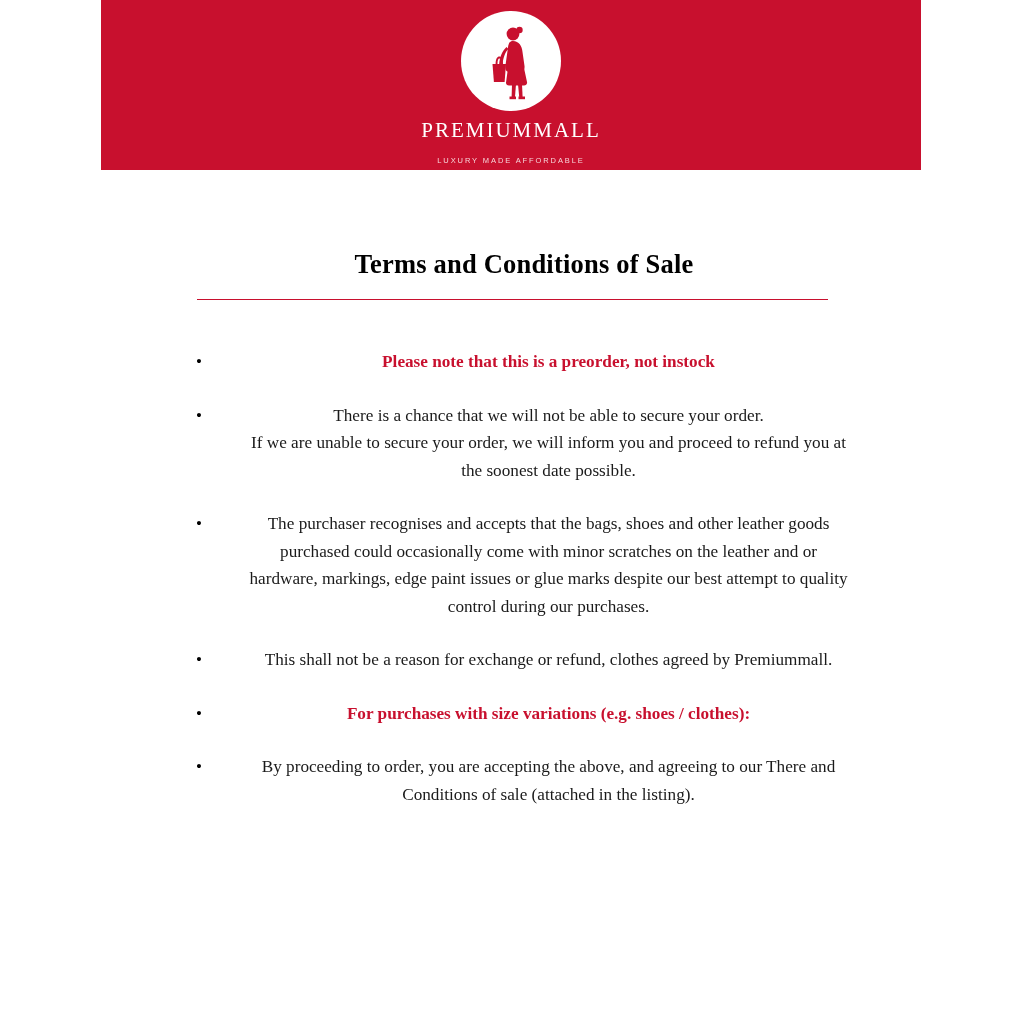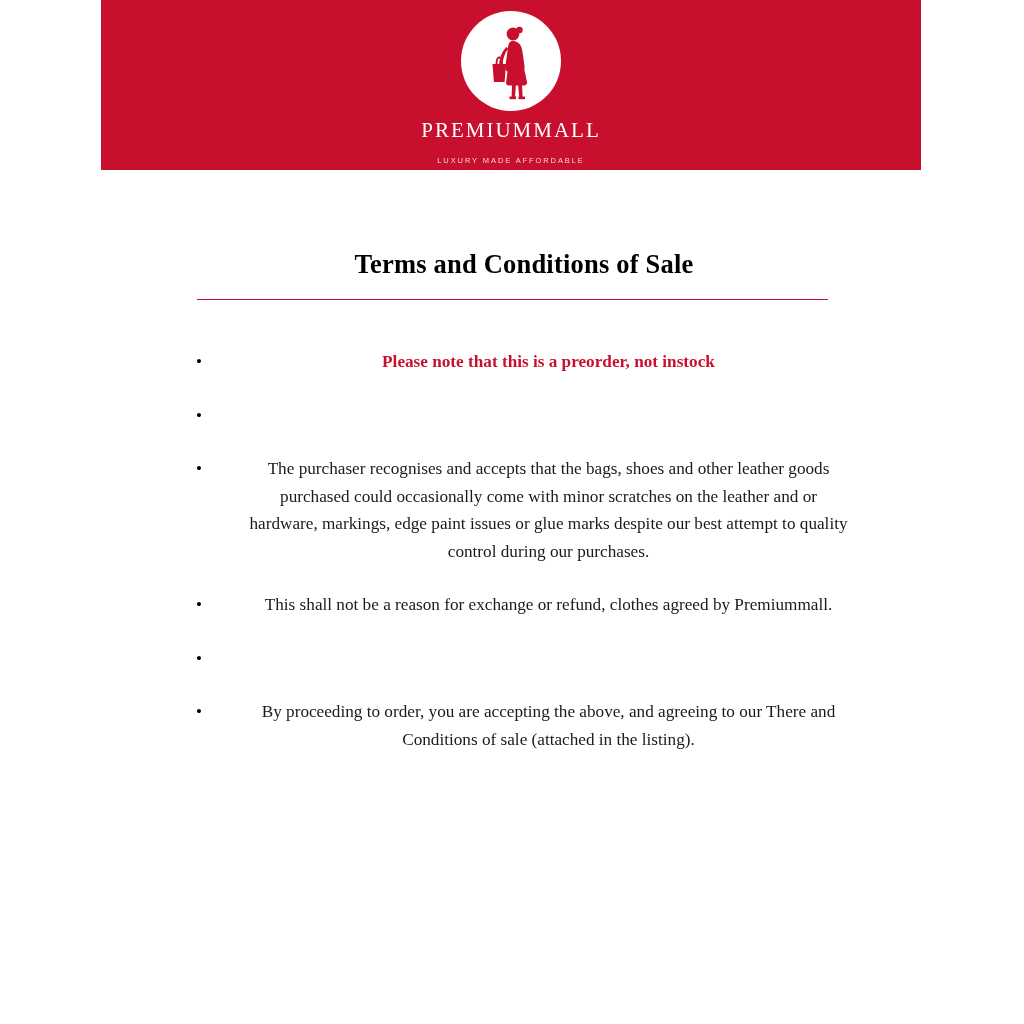--- a/index.html
+++ b/index.html
@@ -176,40 +176,43 @@
     <div class="bullet-row">
       <div class="bullet-mark">•</div>
       <div class="bullet-body">
         <p class="accent">Please note that this is a preorder, not instock</p>
       </div>
     </div>
 
     <div class="bullet-row">
       <div class="bullet-mark">•</div>
       <div class="bullet-body">
+        <p>There is a chance that we will not be able to secure your order.</p>
+        <p>If we are unable to secure your order, we will inform you and proceed to refund you at the soonest date possible.</p>
       </div>
     </div>
 
     <div class="bullet-row">
       <div class="bullet-mark">•</div>
       <div class="bullet-body">
         <p>The purchaser recognises and accepts that the bags, shoes and other leather goods purchased could occasionally come with minor scratches on the leather and or hardware, markings, edge paint issues or glue marks despite our best attempt to quality control during our purchases.</p>
       </div>
     </div>
 
     <div class="bullet-row">
       <div class="bullet-mark">•</div>
       <div class="bullet-body">
         <p>This shall not be a reason for exchange or refund, clothes agreed by Premiummall.</p>
       </div>
     </div>
 
     <div class="bullet-row">
       <div class="bullet-mark">•</div>
       <div class="bullet-body">
+        <p class="accent">For purchases with size variations (e.g. shoes / clothes):</p>
       </div>
     </div>
 
     <div class="bullet-row">
       <div class="bullet-mark">•</div>
       <div class="bullet-body">
         <p>By proceeding to order, you are accepting the above, and agreeing to our There and Conditions of sale (attached in the listing).</p>
       </div>
     </div>
 

